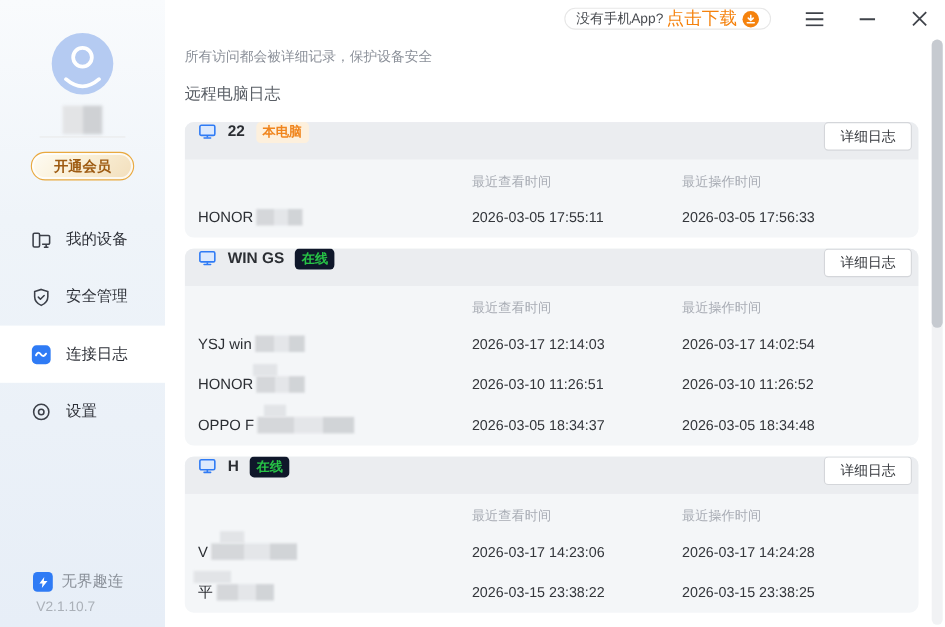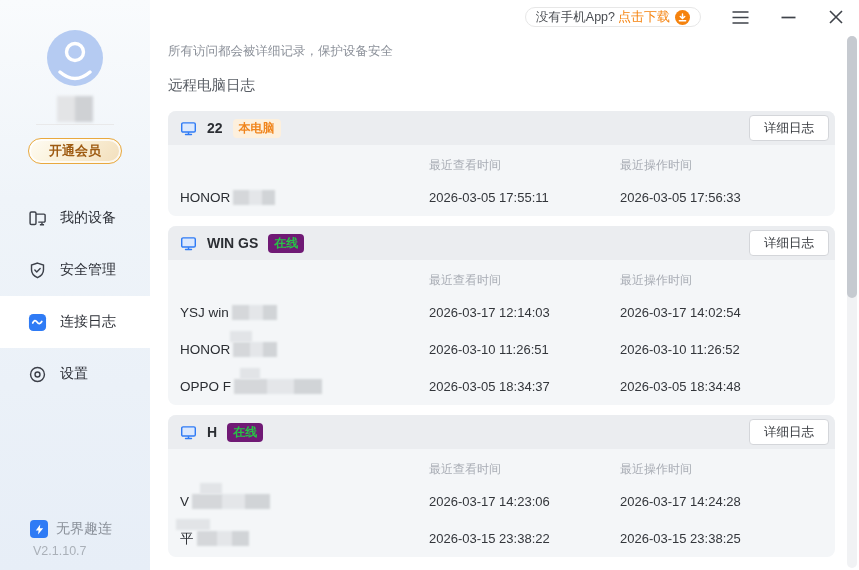--- a/index.html
+++ b/index.html
@@ -14,21 +14,21 @@
     position:absolute; top:0; left:150px; right:0; height:34px;
     display:flex; align-items:center; justify-content:flex-end;
     gap:30px; padding-right:14px; background:#fff; z-index:5;
   }
   .download-pill {
     display:flex; align-items:center; gap:3px;
     border:1px solid #e7e7e7; border-radius:13px;
     height:20px; padding:0 10px; background:#fff; cursor:pointer;text-align:right;
   }
   .download-pill .prompt { font-size:12.5px; color:#4a4d52; }
-  .download-pill .action { font-size:13px; color:#f5820d; }
+  .download-pill .action { font-size:16px; color:#f5820d; }
   .dl-circle {
     width:15px; height:15px; border-radius:50%; background:#f5820d;
     display:flex; align-items:center; justify-content:center; margin-left:2px;
   }
   .winbtn { width:18px; height:18px; display:flex; align-items:center; justify-content:center; cursor:pointer; }
 
   
   .sidebar {
     position:absolute; top:0; left:0; width:150px; height:570px;
     background:linear-gradient(180deg,#f9fbfd 0%,#eff4f9 35%,#e7eef7 100%);
@@ -75,29 +75,29 @@
   .main {
     position:absolute; top:0; left:150px; right:0; bottom:0;
     padding:42px 24px 0 18px; background:#fff;
   }
   .note { font-size:12.5px; color:#8b9099; line-height:18px; }
   .section-title { font-size:14.5px; color:#5a5f66; margin-top:16px; }
 
   .cards { margin-top:16px; display:flex; flex-direction:column; gap:10px; }
   .card { border-radius:8px; overflow:hidden; background:#f4f6f8; }
   .card-header {
-    height:34px; background:#ebedf0; display:flex; align-items:center;
+    height:34px; background:#ebedf0; display:flex; align-items:flex-start;
     padding:0 6px 0 12px; gap:10px;
   }
   .dev-name { font-size:14px; font-weight:bold; color:#2b2e33; }
   .badge {
     font-size:12px; padding:2px 6px; border-radius:4px; line-height:15px;font-weight:bold;
   }
   .badge-local { color:#f0851d; background:#fdf0dd; }
-  .badge-online { color:#27c346; background:#701a75; }
+  .badge-online { color:#27c346; background:#0f172a; }
   .spacer { flex:1; }
   .detail-btn {
     width:80px; height:26px; border:1px solid #d4d6da; border-radius:4px;
     background:#ffffff; font-size:12.5px; color:#33363b; cursor:pointer;
     font-family:inherit;
   }
 
   .thead, .trow {
     display:grid; grid-template-columns:249px 191px 1fr;
     align-items:center; padding:0 12px;

